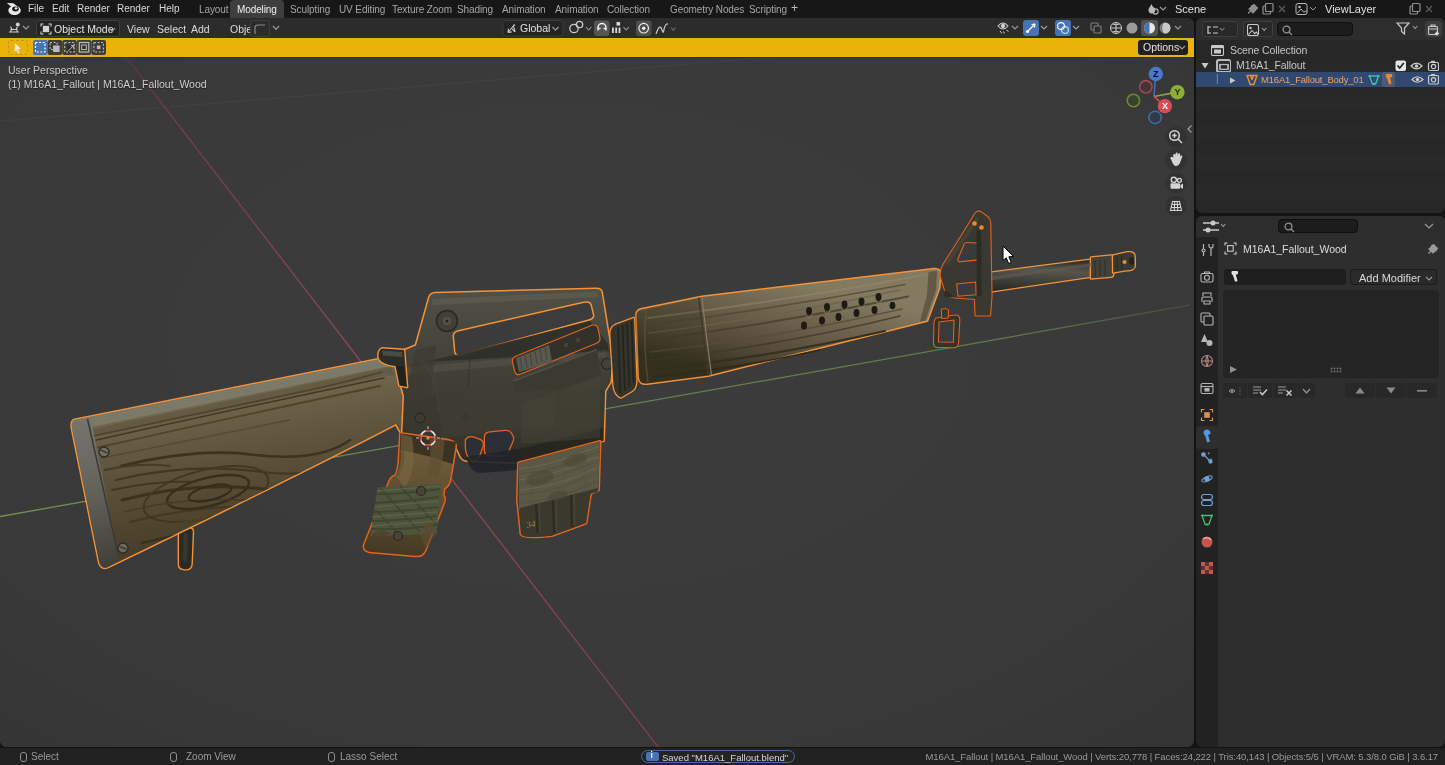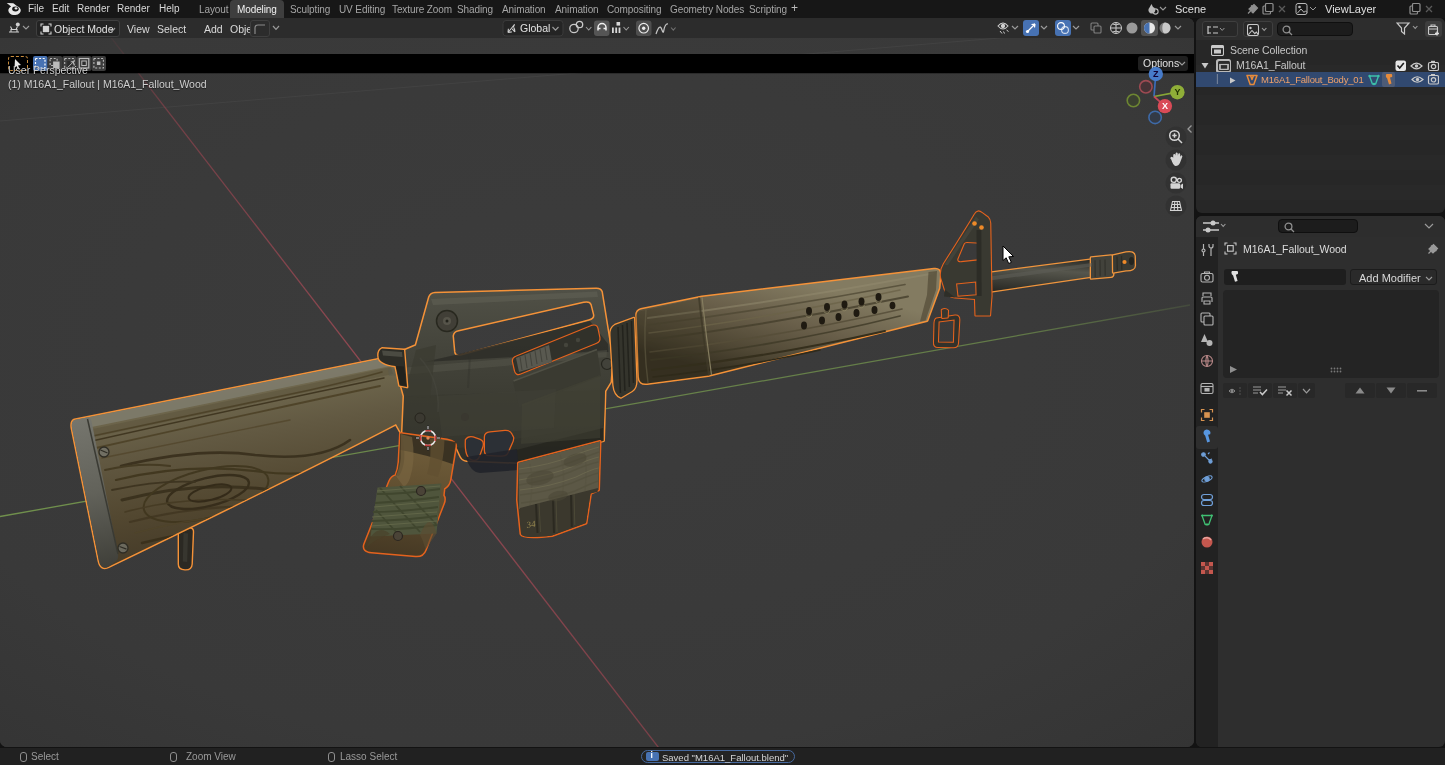--- a/index.html
+++ b/index.html
@@ -7,21 +7,21 @@
   body { font-family:"Liberation Sans", sans-serif; position:relative; }
   .abs { position:absolute; }
   
   #topbar { left:0; top:0; width:1445px; height:18px; background:#171717; z-index:30; }
   #topbar .menu { color:#d8d8d8; font-size:10px; position:absolute; top:2.5px; }
   .wstab { position:absolute; top:0px; height:18px; line-height:19px; color:#a5a5a5; font-size:10px; padding:0 7px; letter-spacing:-0.1px; }
   .wstab.active { background:#3e3e3e; color:#f0f0f0; border-radius:4px 4px 0 0;text-align:right; }
   
   #viewport { left:0; top:18px; width:1194px; height:729px; background:#393939; border-radius:0 7px 7px 7px; overflow:hidden; z-index:5; }
   #vhead1 { position:absolute; left:0; top:0; width:100%; height:20px; background:#2c2c2c; }
-  #vhead2 { position:absolute; left:0; top:36px; width:100%; height:19px; background:#000000; box-shadow:0 1px 0 rgba(0,0,0,0.25);padding-left:12px; }
+  #vhead2 { position:absolute; left:0; top:20px; width:100%; height:19px; background:#eab308; box-shadow:0 1px 0 rgba(0,0,0,0.25);padding-left:12px; }
   .hmenu { position:absolute; top:4.5px; color:#dadada; font-size:10.5px; }
   .dd { position:absolute; background:#232323; border:1px solid #3f3f3f; border-radius:3px; color:#e2e2e2; font-size:11px; }
   .ovtext { position:absolute; color:#cfcfcf; font-size:10.5px; text-shadow:0 1px 1px rgba(0,0,0,.55); white-space:nowrap; z-index:8; }
   
   #outliner { left:1196px; top:18px; width:249px; height:195px; background:#272727; border-radius:6px; overflow:hidden; z-index:5; }
   #outlhead { position:absolute; left:0; top:0; width:100%; height:22px; background:#2d2d2d; }
   .orow { position:absolute; left:0; width:100%; height:15px; font-size:10.5px; color:#c6c6c6; white-space:nowrap; letter-spacing:-0.1px; }
   #props { left:1196px; top:216px; width:249px; height:531px; background:#2e2e2e; border-radius:6px; overflow:hidden; z-index:5; }
   #propshead { position:absolute; left:0; top:0; width:100%; height:21px; background:#2d2d2d; }
   #tabstrip { position:absolute; left:0; top:21px; width:22px; height:510px; background:#222222; }
@@ -46,21 +46,21 @@
   <span class="menu" style="left:117px">Render</span>
   <span class="menu" style="left:159px">Help</span>
   <span class="wstab" style="left:192px">Layout</span>
   <span class="wstab active" style="left:230px">Modeling</span>
   <span class="wstab" style="left:283px">Sculpting</span>
   <span class="wstab" style="left:332px">UV Editing</span>
   <span class="wstab" style="left:385px">Texture Zoom</span>
   <span class="wstab" style="left:450px">Shading</span>
   <span class="wstab" style="left:495px">Animation</span>
   <span class="wstab" style="left:548px">Animation</span>
-  <span class="wstab" style="left:600px">Compositing</span>
+  <span class="wstab" style="left:600px">Collection</span>
   <span class="wstab" style="left:663px">Geometry Nodes</span>
   <span class="wstab" style="left:742px">Scripting</span>
   <span class="menu" style="left:791px;color:#bdbdbd;font-size:12px;top:1px">+</span>
 
   <svg class="abs" style="left:1146px;top:2px" width="298" height="14" viewBox="0 0 298 14">
     <g stroke="#b9b9b9" fill="none" stroke-width="1.1">
       <path d="M3 10 a3.4 3.4 0 1 0 4 -5 l-1.5 -3 -2 3.4 a4 4 0 0 0 -0.5 4.6" fill="#b9b9b9" stroke="none"></path>
       <circle cx="9.5" cy="9.5" r="2.6"></circle>
       <path d="M14 5 l3 3 l3 -3" stroke="#9a9a9a"></path>
     </g>
@@ -383,21 +383,21 @@
           <rect x="3.4" y="3.4" width="5.2" height="5.2" fill="#d5d5d5"></rect>
         </g>
       </svg>
       <span style="position:absolute;left:17px;top:2.5px;font-size:10.5px">Object Mode</span>
       <svg class="abs" style="right:3px;top:6px" width="8" height="6" viewBox="0 0 8 6">
           <path d="M1 1 l3 3.4 L7 1" stroke="#9a9a9a" fill="none" stroke-width="1.2"></path>
         </svg>
     </div>
     <span class="hmenu" style="left:127px">View</span>
     <span class="hmenu" style="left:157px">Select</span>
-    <span class="hmenu" style="left:204px">Add</span>
+    <span class="hmenu" style="left:191px">Add</span>
     <span class="hmenu" style="left:230px">Object</span>
 
     <div class="dd" style="left:250px;top:1.5px;width:20px;height:17px;background:#2c2c2c">
       <svg class="abs" style="left:3px;top:3px" width="12" height="11" viewBox="0 0 12 11">
           <path d="M1 10 V4 Q1 1 4 1 H11" stroke="#8a8a8a" fill="none" stroke-width="1.2"></path>
         </svg>
     </div>
     <svg class="abs" style="left:272px;top:7px" width="8" height="6" viewBox="0 0 8 6">
         <path d="M1 1 l3 3.4 L7 1" stroke="#9a9a9a" fill="none" stroke-width="1.2"></path>
       </svg>
@@ -854,13 +854,14 @@
     <span class="sbi" style="left:186px">Zoom View</span>
   <span class="sbi" style="left:328px"><span class="micon"></span></span>
     <span class="sbi" style="left:340px">Lasso Select</span>
   <div class="abs" style="left:641px;top:1.5px;width:154px;height:13.5px;border:1px solid #46699f;border-radius:7px;background:#242424">
     <div class="abs" style="left:4px;top:1.5px;width:13px;height:9px;background:#4772b3;border-radius:2px">
       <span style="position:absolute;left:4.5px;top:-2.5px;color:#fff;font-size:8.5px;font-weight:bold">i</span>
     </div>
     <span style="position:absolute;left:20px;top:1px;color:#d4d4d4;font-size:9.5px;white-space:nowrap">Saved "M16A1_Fallout.blend"</span>
   </div>
 
+  <span class="sbi" style="right:7px;font-size:9.5px;letter-spacing:-0.1px">M16A1_Fallout | M16A1_Fallout_Wood | Verts:20,778 | Faces:24,222 | Tris:40,143 | Objects:5/5 | VRAM: 5.3/8.0 GiB | 3.6.17</span>
 </div>
 
 </body></html>

